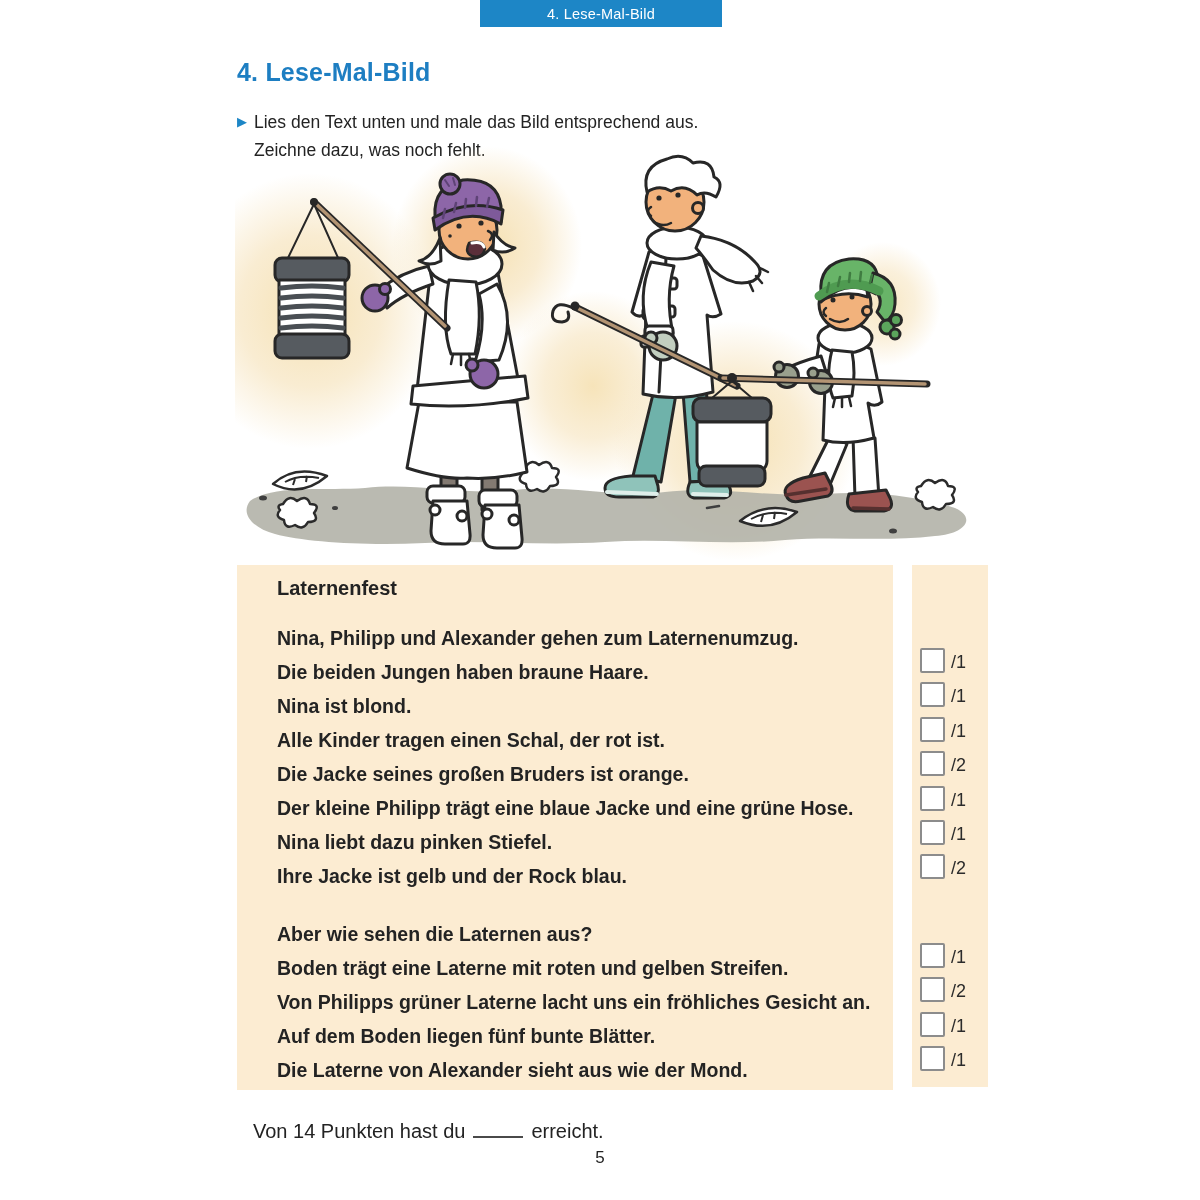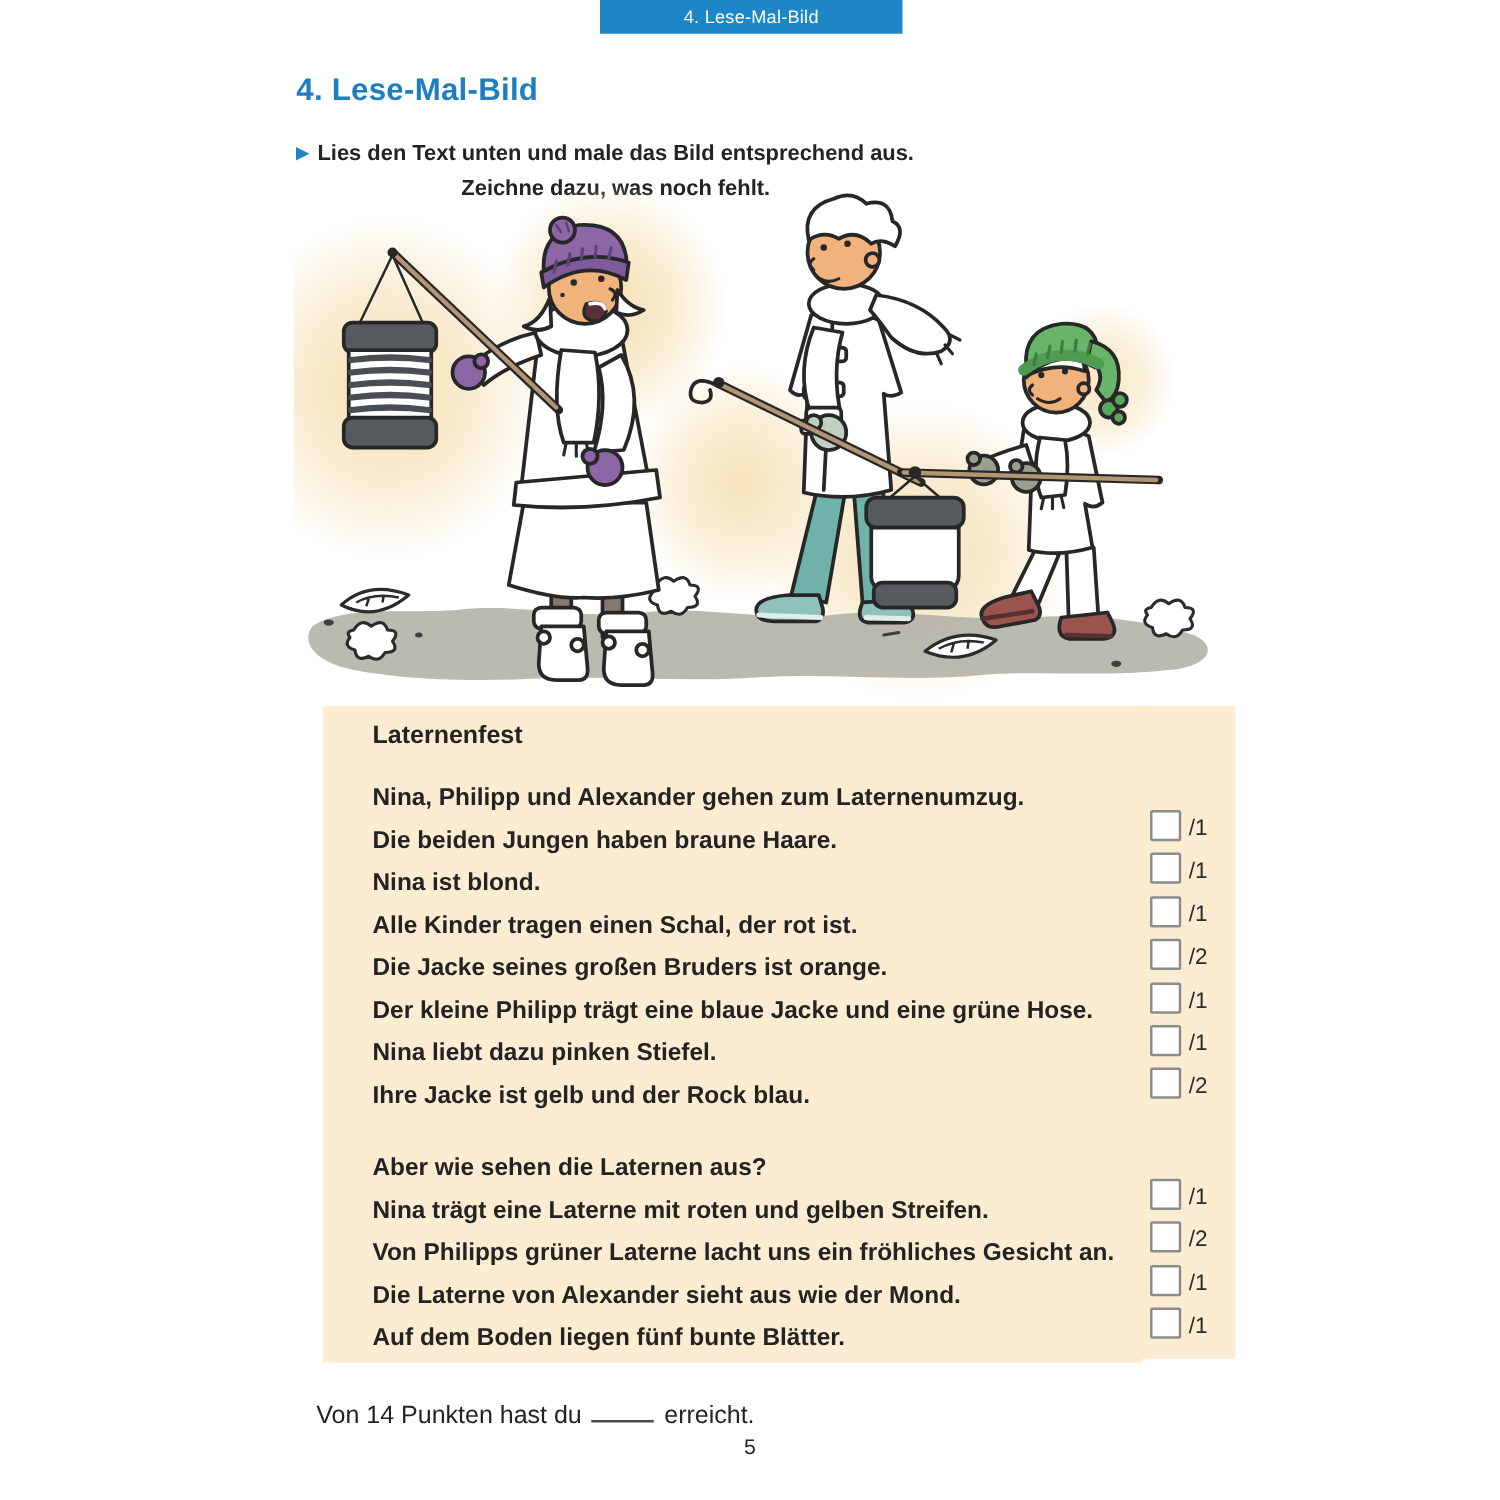--- a/index.html
+++ b/index.html
@@ -18,33 +18,32 @@
   .header-tab{
     position:absolute;left:480px;top:0;width:242px;height:27px;
     background:var(--blue);color:#fff;display:flex;align-items:center;justify-content:center;
     font-size:14.5px;font-weight:500;letter-spacing:.2px;
   }
   .heading{
     position:absolute;left:237px;top:58px;
     color:#1d7ec2;font-size:25px;font-weight:bold;letter-spacing:.2px;
   }
   .instruction{
-    position:absolute;left:237px;top:109px;font-size:17.5px;font-weight:bold;line-height:27px;text-align:center;
+    position:absolute;left:237px;top:109px;font-size:17.5px;font-weight:normal;line-height:27px;
   }
   .instruction .arrow{
     color:var(--blue);font-size:13px;margin-right:7px;position:relative;top:-2px;
   }
   .instruction .line2{padding-left:17px;}
   .illustration{
     position:absolute;left:235px;top:146px;width:760px;height:414px;
   }
   .story-box{
     position:absolute;left:237px;top:565px;width:656px;height:525px;
     background:var(--cream);
-    margin-left:21px;
   }
   .story-title{
     position:absolute;left:40px;top:12px;font-size:20px;font-weight:bold;
   }
   .story-para{position:absolute;left:40px;right:10px;font-weight:bold;}
   .para1{top:56px;}
   .para2{top:352px;}
   .story-line{height:34px;line-height:34px;font-size:19.5px;white-space:nowrap;}
   .score-strip{
     position:absolute;left:912px;top:565px;width:76px;height:522px;
@@ -325,24 +324,24 @@
       <div class="story-line">Die beiden Jungen haben braune Haare.</div>
       <div class="story-line">Nina ist blond.</div>
       <div class="story-line">Alle Kinder tragen einen Schal, der rot ist.</div>
       <div class="story-line">Die Jacke seines großen Bruders ist orange.</div>
       <div class="story-line">Der kleine Philipp trägt eine blaue Jacke und eine grüne Hose.</div>
       <div class="story-line">Nina liebt dazu pinken Stiefel.</div>
       <div class="story-line">Ihre Jacke ist gelb und der Rock blau.</div>
     </div>
   <div class="story-para para2">
       <div class="story-line">Aber wie sehen die Laternen aus?</div>
-      <div class="story-line">Nina trägt eine Laterne mit roten und gelben Streifen.</div>
+      <div class="story-line">Boden trägt eine Laterne mit roten und gelben Streifen.</div>
       <div class="story-line">Von Philipps grüner Laterne lacht uns ein fröhliches Gesicht an.</div>
+      <div class="story-line">Auf dem Boden liegen fünf bunte Blätter.</div>
       <div class="story-line">Die Laterne von Alexander sieht aus wie der Mond.</div>
-      <div class="story-line">Auf dem Boden liegen fünf bunte Blätter.</div>
     </div>
 </div>
 
 <div class="score-strip">
   <div class="score-group g1">
       <div class="score-row">
         <span class="score-box"></span>
         <span class="score-label">/1</span>
       </div>
       <div class="score-row">

